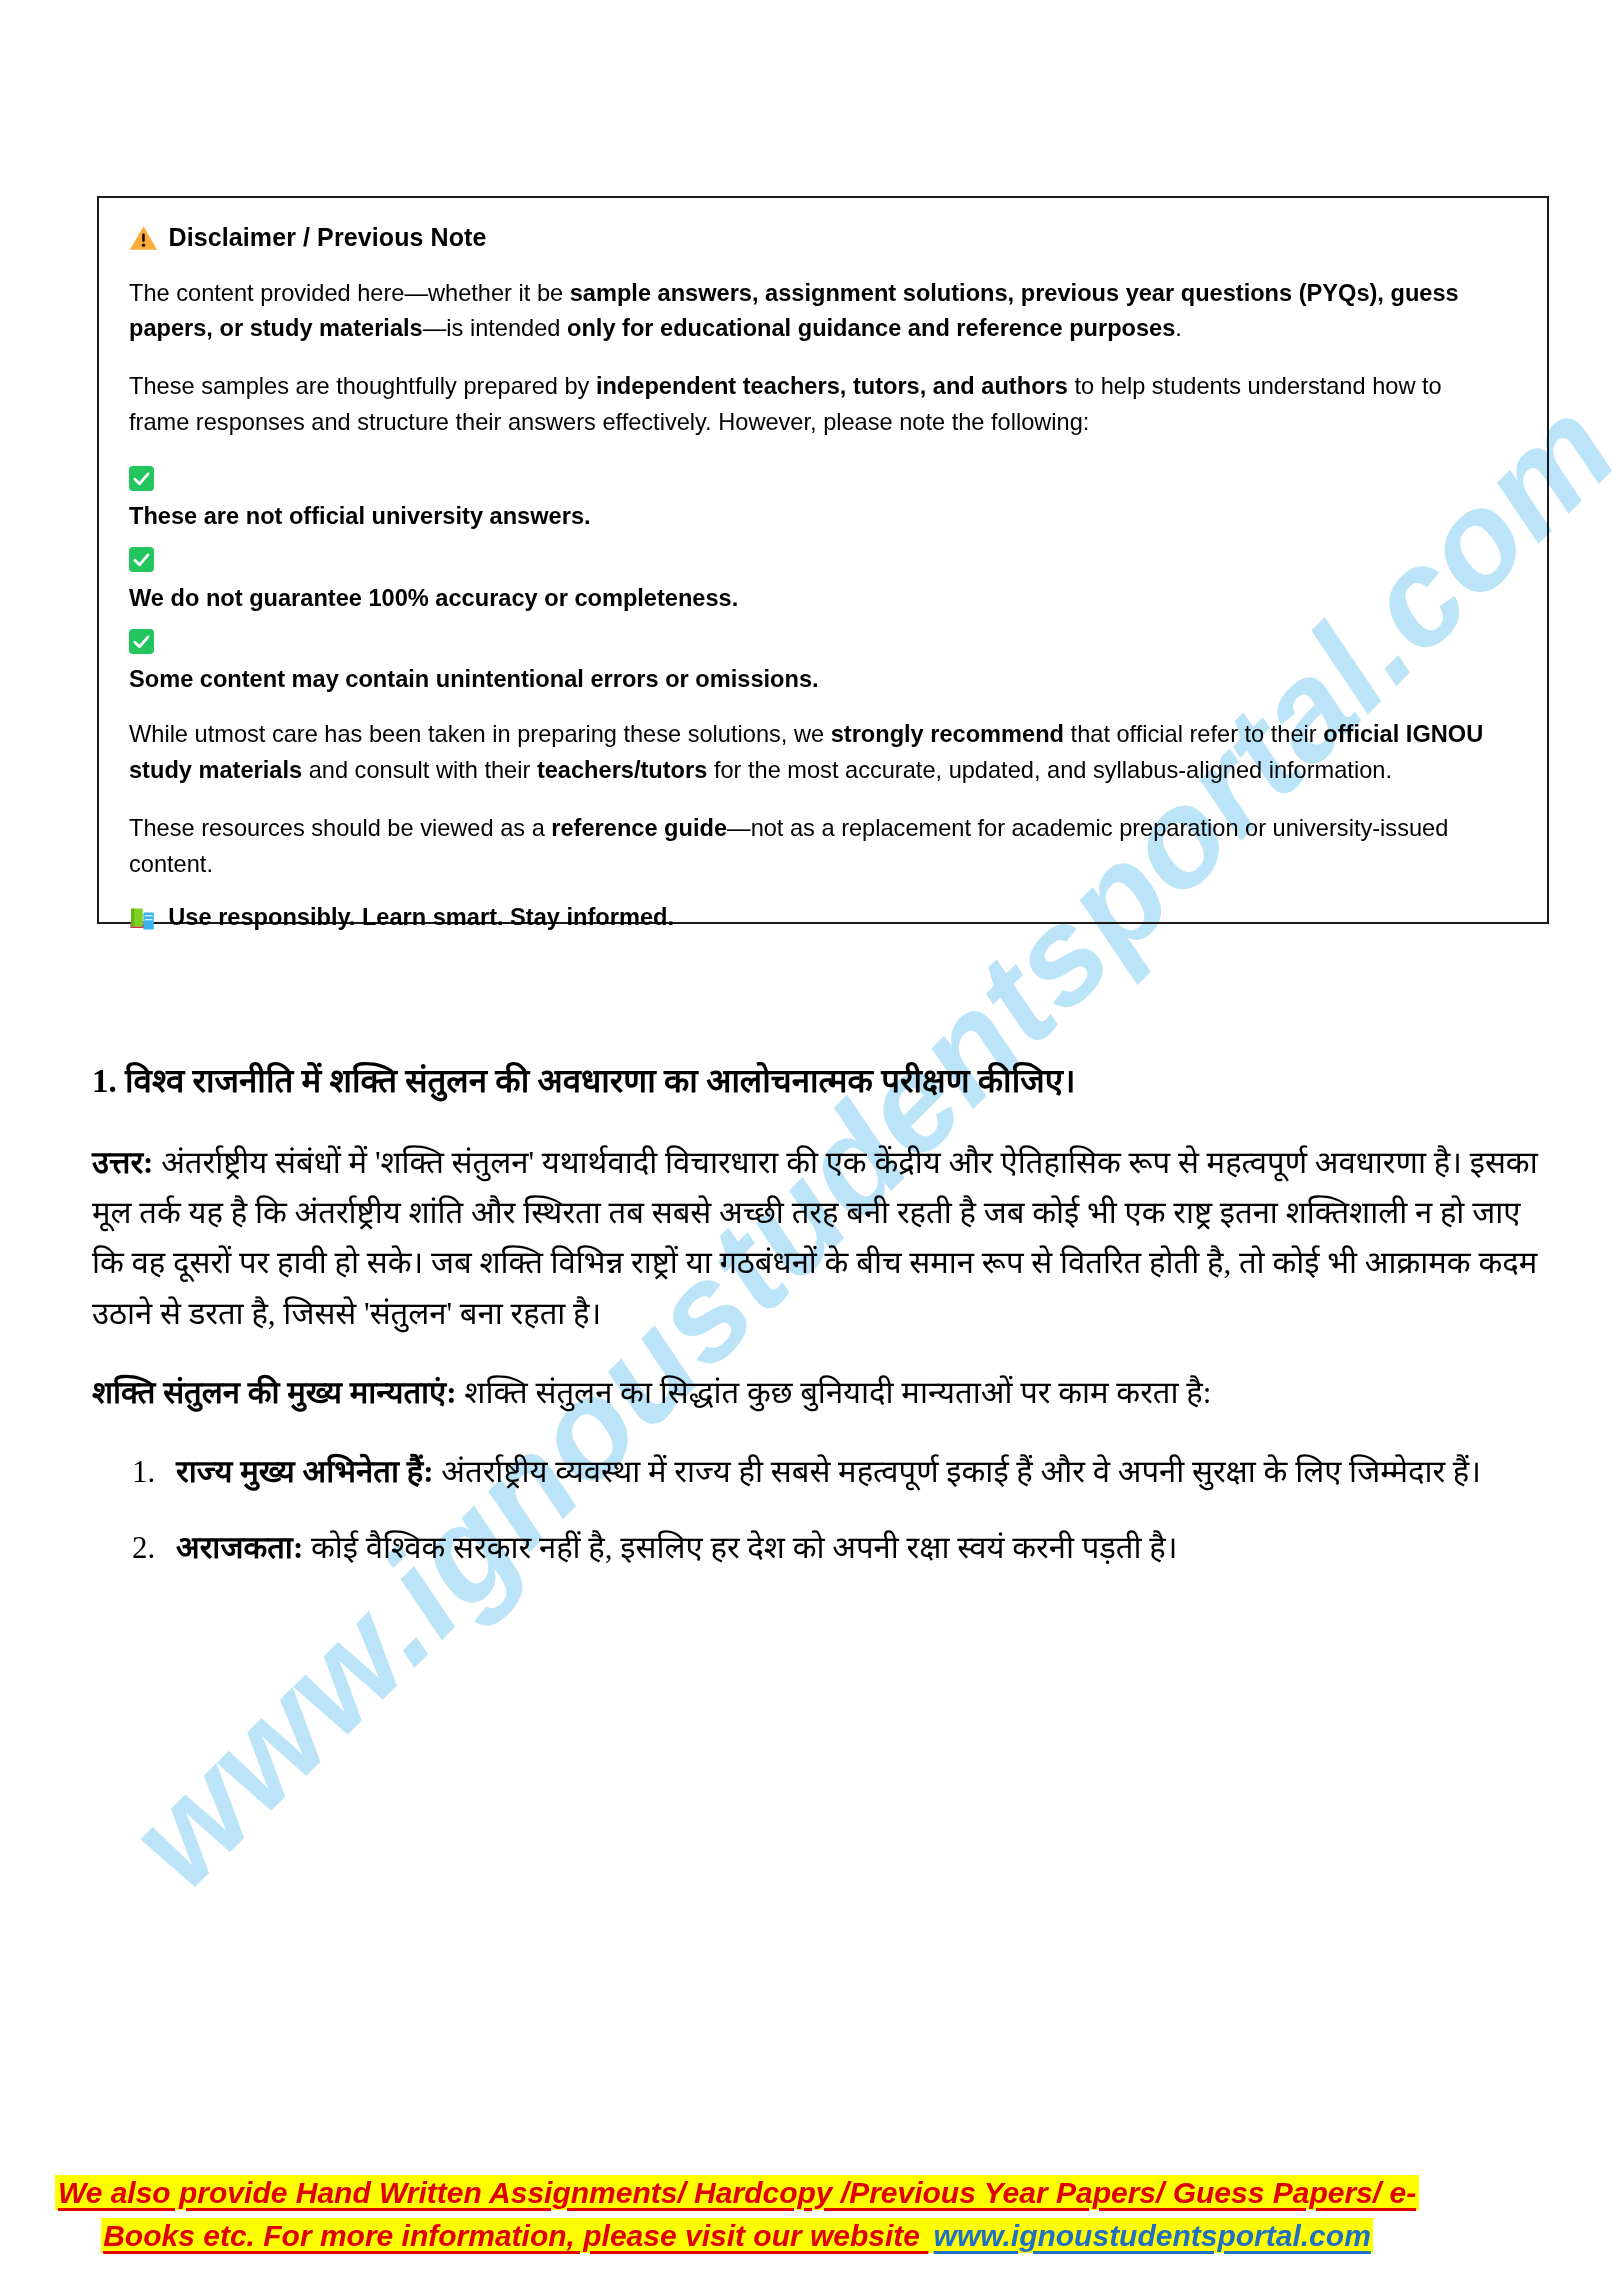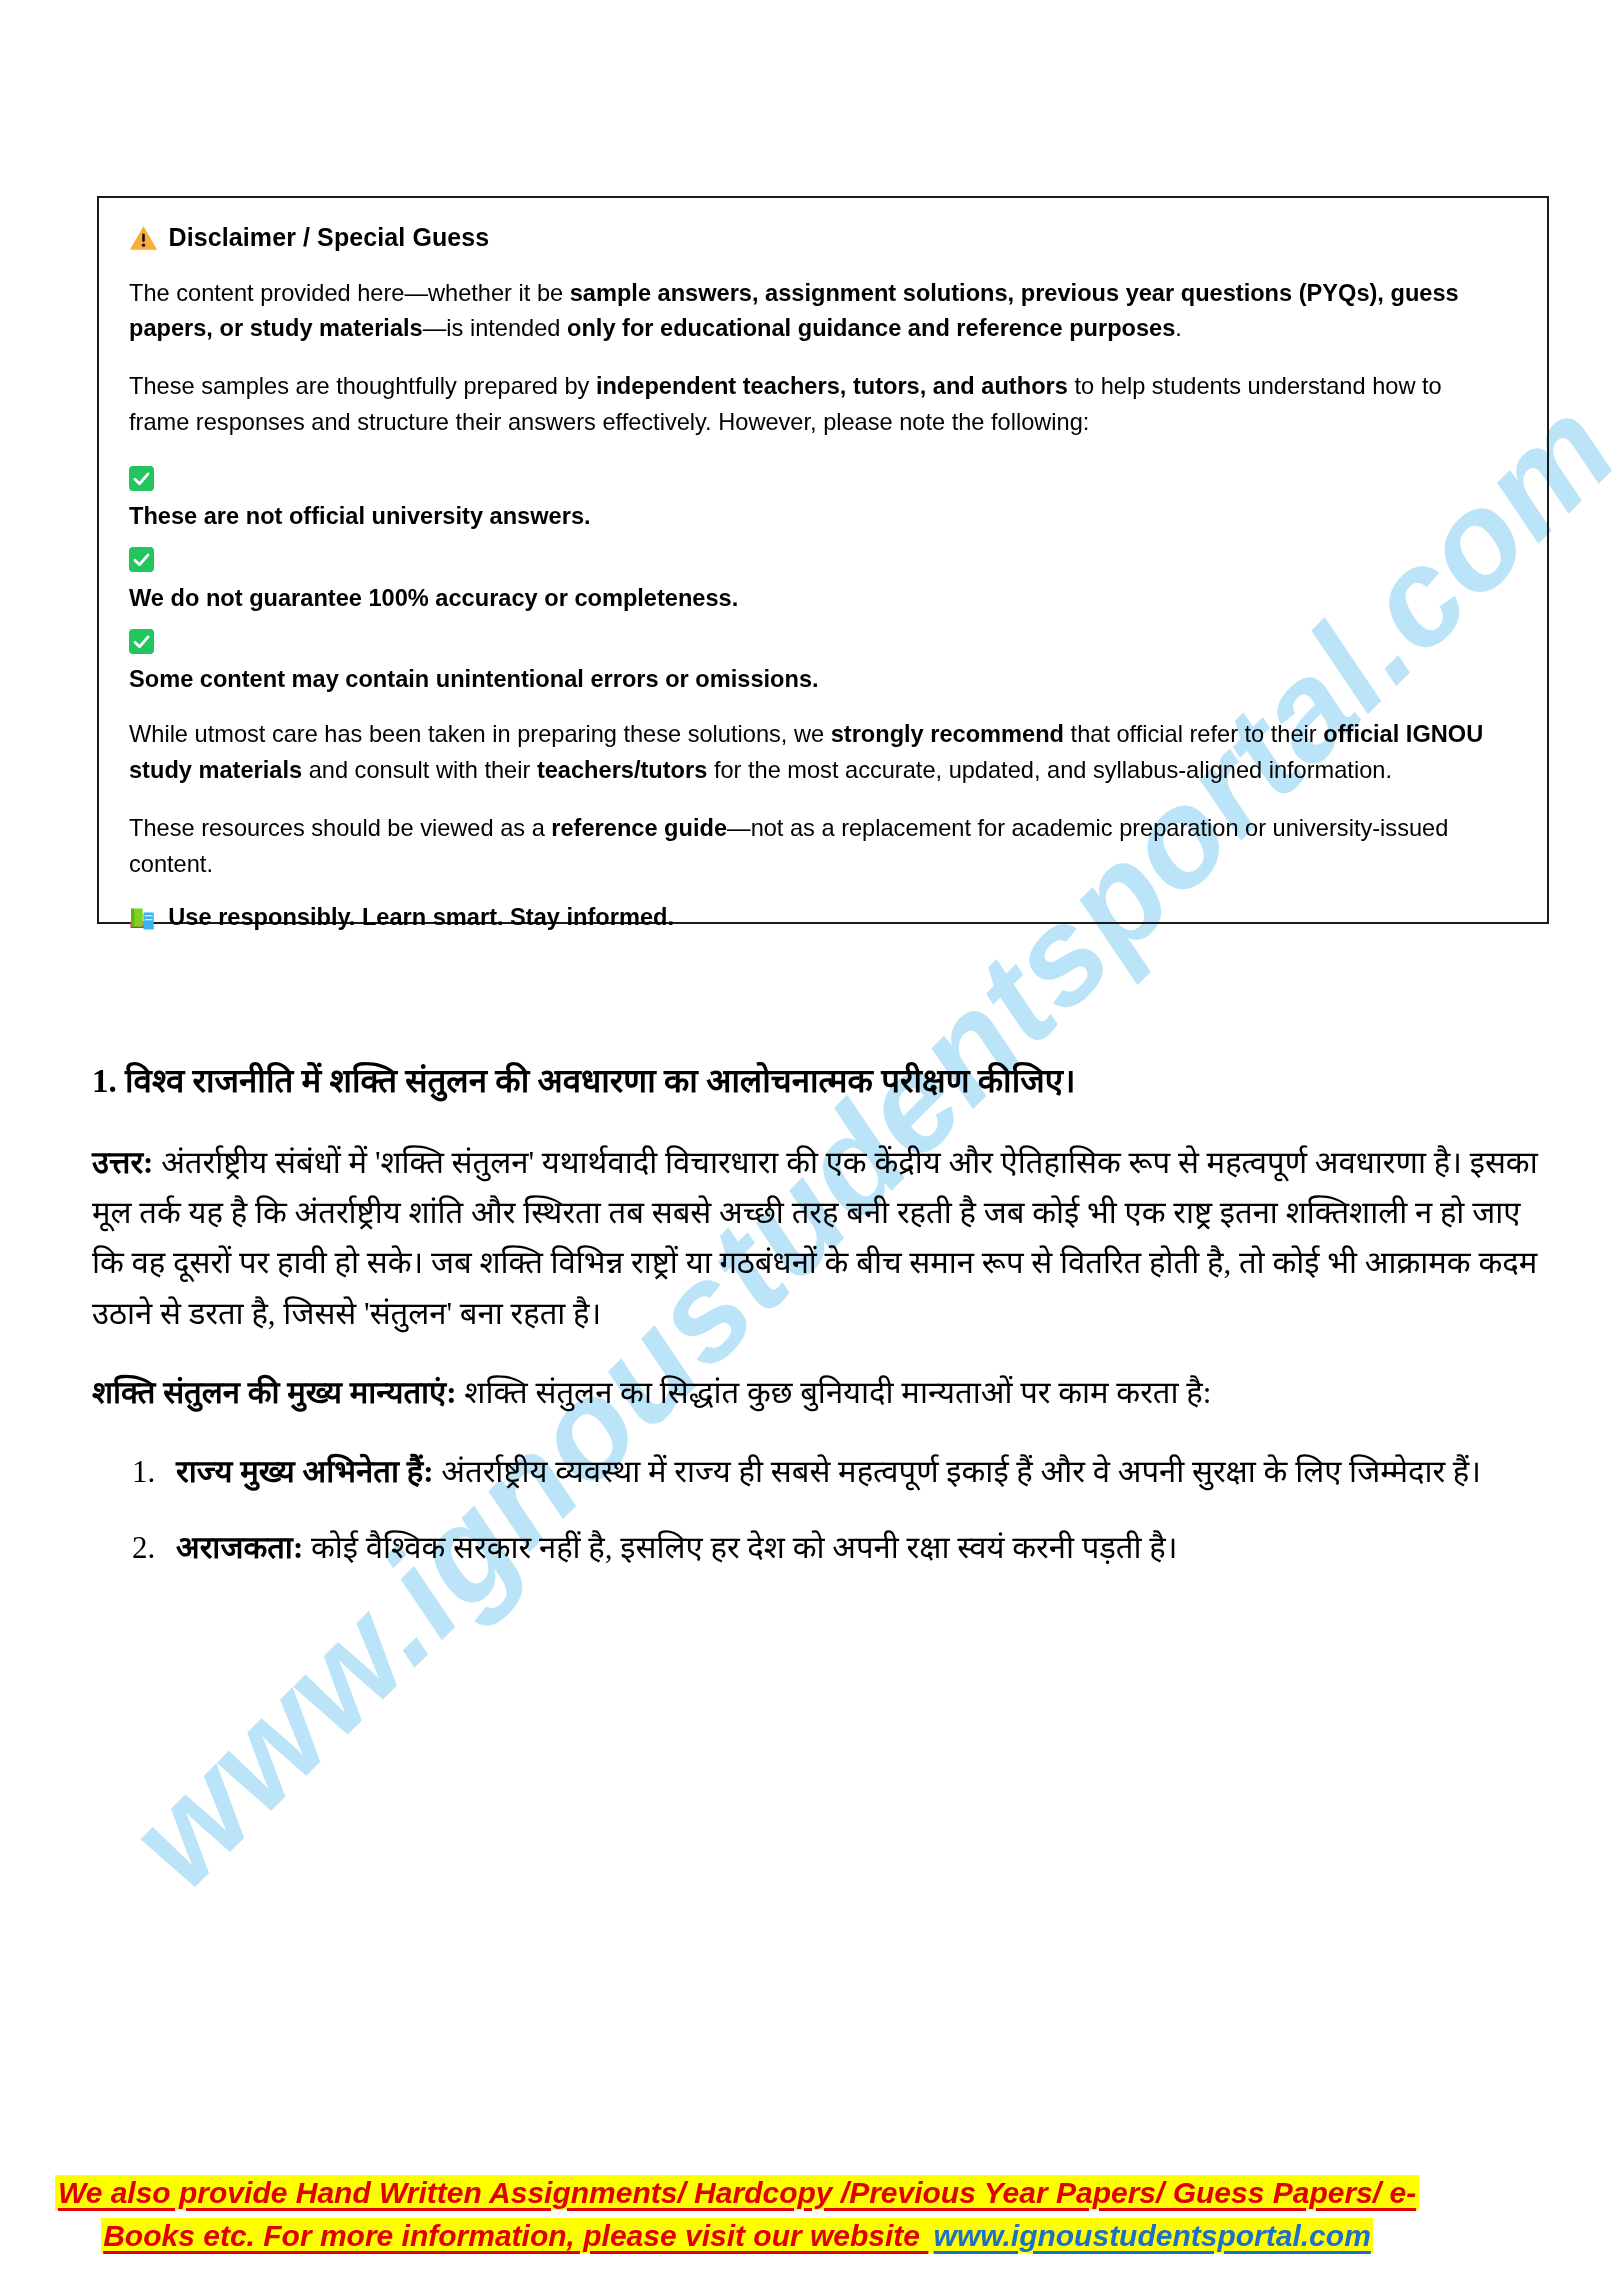--- a/index.html
+++ b/index.html
@@ -199,21 +199,21 @@
   <div id="disclaimer-inner">
 
     <div class="disc-title">
       <span class="warn-icon">
         <svg viewBox="0 0 44 40" width="29" height="26" aria-hidden="true">
           <path d="M22 2 L43 38 L1 38 Z" fill="#fbad3c"></path>
           <rect x="20" y="13" width="4" height="13" rx="2" fill="#111111"></rect>
           <circle cx="22" cy="31" r="2.6" fill="#111111"></circle>
         </svg>
       </span>
-      <span>Disclaimer / Special Guess</span>
+      <span>Disclaimer / Previous Note</span>
     </div>
 
     <p class="disc-p"><span>The content provided here—whether it be </span><b>sample answers, assignment solutions, previous year questions (PYQs), guess papers, or study materials</b><span>—is intended </span><b>only for educational guidance and reference purposes</b><span>.</span></p>
 
     <p class="disc-p"><span>These samples are thoughtfully prepared by </span><b>independent teachers, tutors, and authors</b><span> to help students understand how to frame responses and structure their answers effectively. However, please note the following:</span></p>
 
     <ul class="check-list">
       <li>
         <span class="check-box">
           <svg viewBox="0 0 38 38" width="25" height="25" aria-hidden="true">

